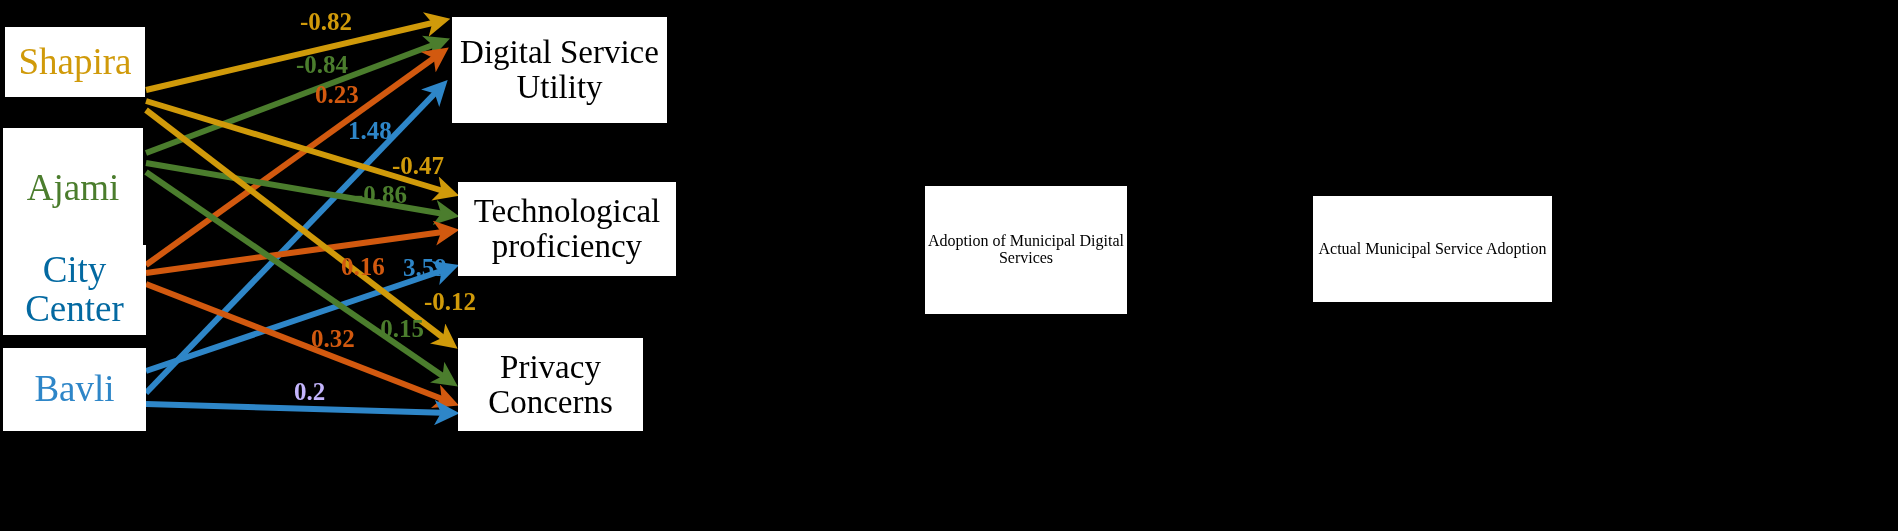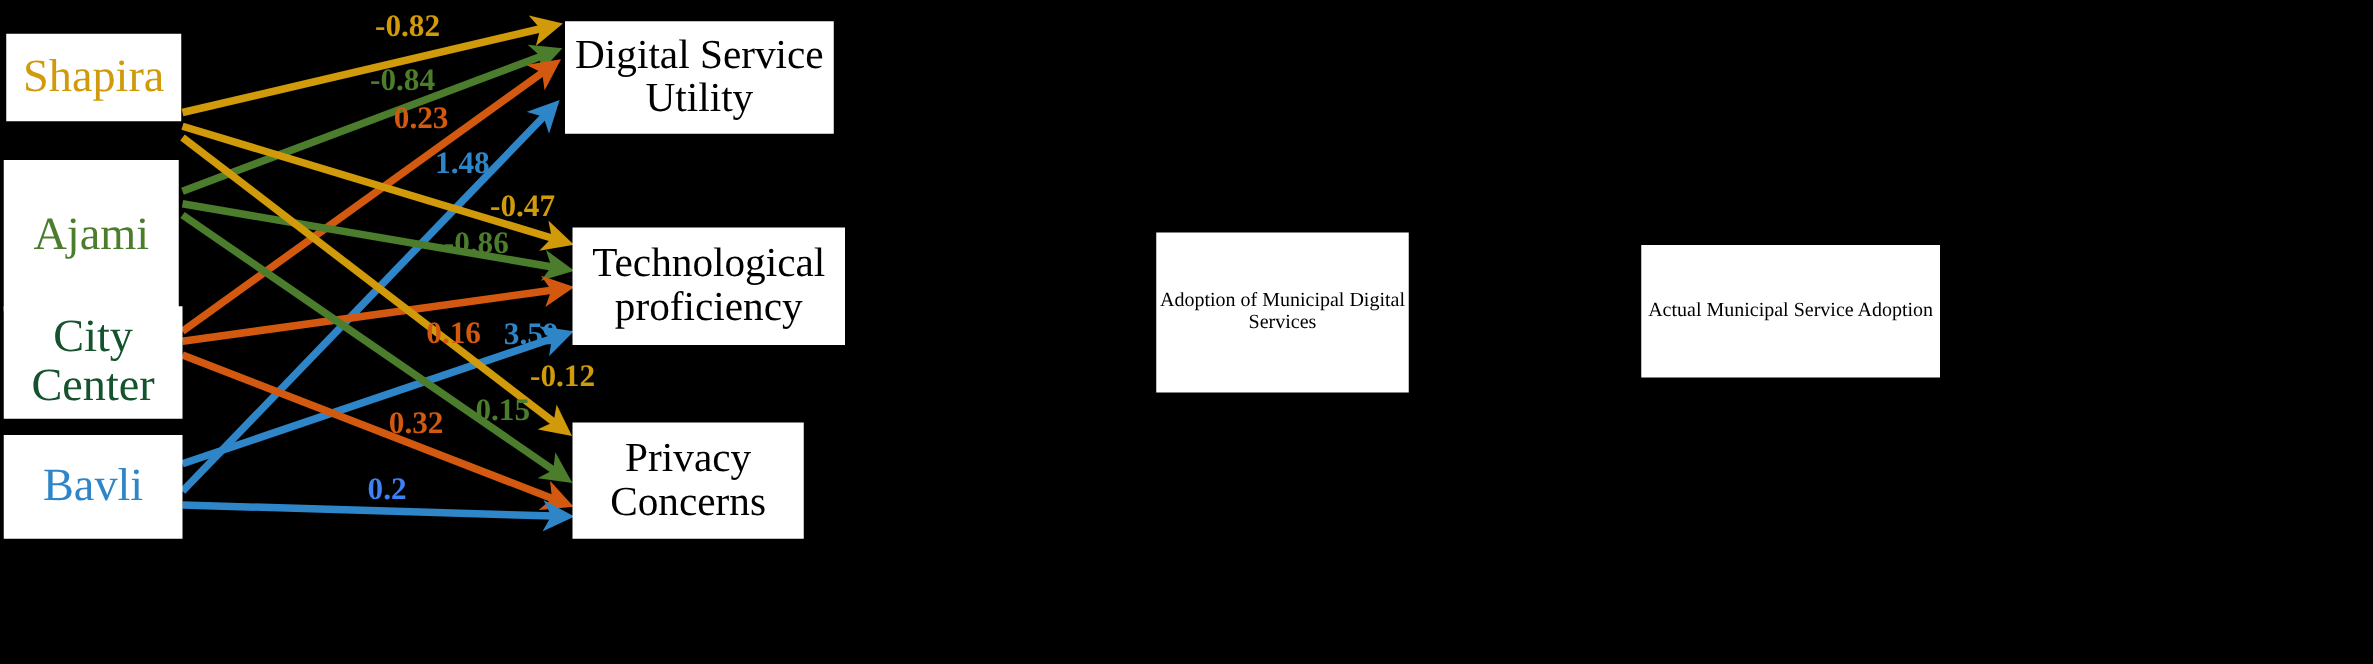--- a/index.html
+++ b/index.html
@@ -51,28 +51,28 @@
   </svg>
 
   <div id="source-nodes">
       <div class="node src" style="left: 5px; top: 27px; width: 140px; height: 70px;">
         <span style="color: rgb(208, 154, 10);">Shapira</span>
       </div>
       <div class="node src" style="left: 3px; top: 128px; width: 140px; height: 121px;">
         <span style="color: rgb(75, 125, 45);">Ajami</span>
       </div>
       <div class="node src" style="left: 3px; top: 245px; width: 143px; height: 90px;">
-        <span style="color: #14532d;">City Center</span>
+        <span style="color: #0369a1;">City Center</span>
       </div>
       <div class="node src" style="left: 3px; top: 348px; width: 143px; height: 83px;">
         <span style="color: rgb(46, 134, 200);">Bavli</span>
       </div>
     </div>
   <div id="target-nodes">
-      <div class="node tgt" style="left: 452px; top: 17px; width: 215px; height: 90px;">
+      <div class="node tgt" style="left: 452px; top: 17px; width: 215px; height: 106px;">
         <span>Digital Service Utility</span>
       </div>
       <div class="node tgt" style="left: 458px; top: 182px; width: 218px; height: 94px;">
         <span>Technological proficiency</span>
       </div>
       <div class="node tgt" style="left: 458px; top: 338px; width: 185px; height: 93px;">
         <span>Privacy Concerns</span>
       </div>
     </div>
   <div id="outcome-nodes">
@@ -88,16 +88,16 @@
       <div class="elabel" style="left: 296px; top: 51px; color: rgb(75, 125, 45);">-0.84</div>
       <div class="elabel" style="left: 315px; top: 81px; color: rgb(210, 89, 15);">0.23</div>
       <div class="elabel" style="left: 348px; top: 117px; color: rgb(46, 134, 200);">1.48</div>
       <div class="elabel" style="left: 392px; top: 152px; color: rgb(208, 154, 10);">-0.47</div>
       <div class="elabel" style="left: 355px; top: 181px; color: rgb(75, 125, 45);">-0.86</div>
       <div class="elabel" style="left: 341px; top: 213px; color: rgb(210, 89, 15); margin-top: 40px;">0.16</div>
       <div class="elabel" style="left: 362px; top: 254px; color: rgb(46, 134, 200); margin-left: 41px;">3.59</div>
       <div class="elabel" style="left: 424px; top: 288px; color: rgb(208, 154, 10);">-0.12</div>
       <div class="elabel" style="left: 372px; top: 315px; color: rgb(75, 125, 45);">-0.15</div>
       <div class="elabel" style="left: 311px; top: 325px; color: rgb(210, 89, 15);">0.32</div>
-      <div class="elabel" style="left: 294px; top: 378px; color: #3b82f6;">0.2</div>
+      <div class="elabel" style="left: 294px; top: 378px; color: #c4b5fd;">0.2</div>
     </div>
 
 </div>
 
 </body></html>

